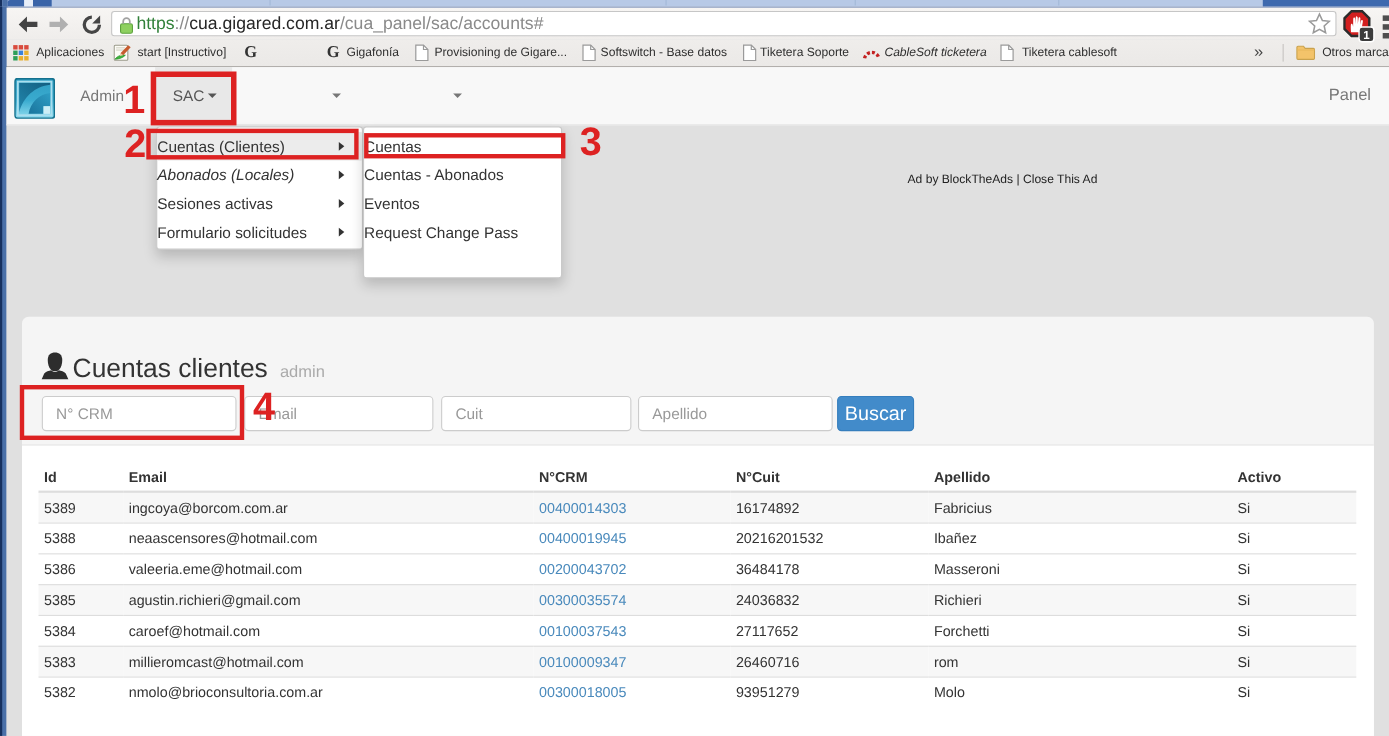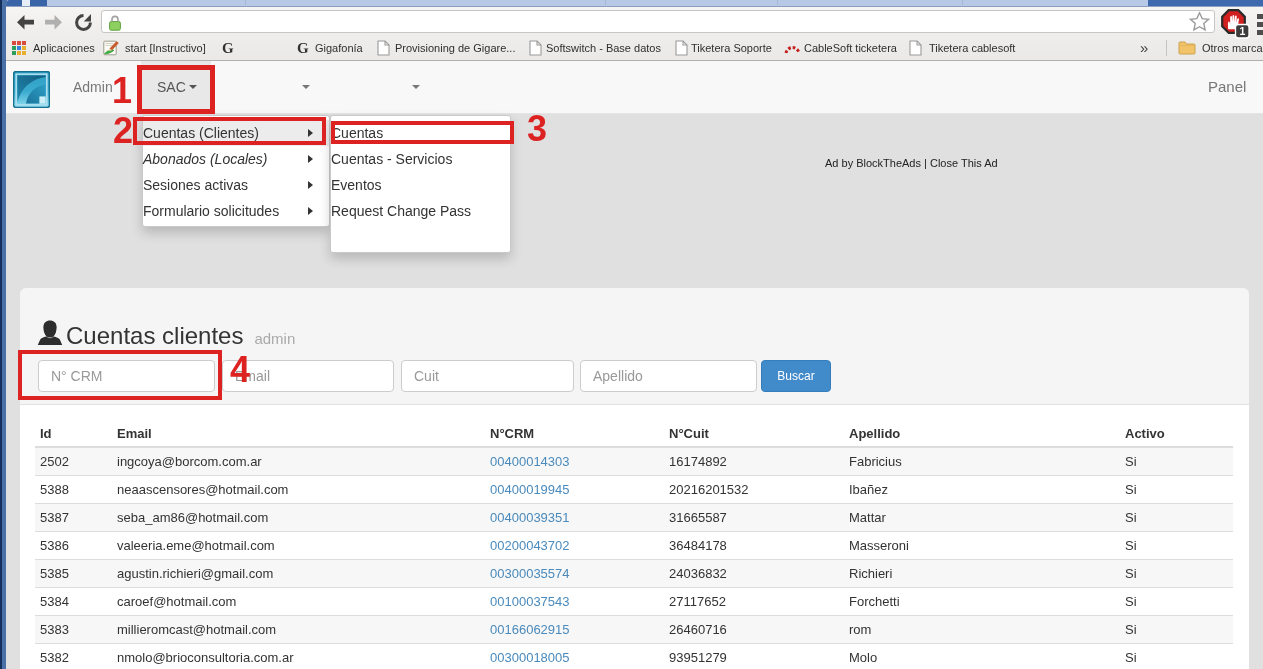--- a/index.html
+++ b/index.html
@@ -36,21 +36,21 @@
   .ddarrow { position:absolute; width:0; height:0; border-top:4.5px solid transparent;
              border-bottom:4.5px solid transparent; border-left:5.5px solid #333; top:8.5px; }
 
   #panel { left:14px; top:227px; width:1229px; height:381px; background:#f5f5f5;
            border-radius:6px 6px 0 0; }
   #whitesec { left:14px; top:343px; width:1229px; height:265px; background:#fff;
               border-top:1px solid #e2e2e2; }
   .inp { position:absolute; top:299px; height:32px; background:#fff; border:1px solid #ccc;
          border-radius:4px; font-size:14px; color:#999; line-height:30px; padding-left:12px; }
   #buscar { left:755px; top:299px; width:70px; height:32px; background:#428bca;
-            border:1px solid #357ebd; border-radius:4px; color:#fff; font-size:12px;
+            border:1px solid #357ebd; border-radius:4px; color:#fff; font-size:18px;
             text-align:center; line-height:30px; }
 
   table { border-collapse:collapse; table-layout:fixed; width:1198px; font-size:13px; color:#333; }
   th { text-align:left; font-weight:bold; height:42px; vertical-align:bottom;
        padding:0 0 5px 5px; border-bottom:2px solid #ddd; }
   td { height:28px; padding:0 0 0 5px; border-top:1px solid #ddd; vertical-align:middle; }
   tr.odd td { background:#f7f7f7; }
   a { color:#4a8abc; text-decoration:none; }
 
   .redbox { position:absolute; border:4px solid #dd2222; }
@@ -81,20 +81,21 @@
   </svg>
   <svg class="abs" style="left:74px;top:6px;" width="19" height="19" viewBox="0 0 19 19">
     <path d="M9.5 2.6 A6.9 6.9 0 1 0 16.4 9.5" fill="none" stroke="#454545" stroke-width="3"></path>
     <path d="M17 1 L17 8.4 L9.8 8.4 Z" fill="#454545"></path>
   </svg>
   <div id="omnibox" class="abs"></div>
   <svg class="abs" style="left:108px;top:8px;" width="14" height="16" viewBox="0 0 14 16">
     <rect x="1.6" y="6.6" width="10.8" height="8.6" rx="1.6" fill="#8ed060" stroke="#5da23e" stroke-width="1"></rect>
     <path d="M4 6.6 V4.4 a3 3 0 0 1 6 0 V6.6" fill="none" stroke="#a2a2a2" stroke-width="1.6"></path>
   </svg>
+  <div class="abs urltext"><span style="color:#318039;">https</span><span style="color:#8a8a8a;">://</span><span style="color:#262626;">cua.gigared.com.ar</span><span style="color:#8a8a8a;">/cua_panel/sac/accounts#</span></div>
   <svg class="abs" style="left:1189px;top:4px;" width="21" height="21" viewBox="0 0 21 21">
     <path d="M10.5 1.8 L13.2 7.6 L19.5 8.3 L14.8 12.6 L16.1 18.8 L10.5 15.7 L4.9 18.8 L6.2 12.6 L1.5 8.3 L7.8 7.6 Z" fill="none" stroke="#9a9a9a" stroke-width="1.4"></path>
   </svg>
   <svg class="abs" style="left:1221px;top:2px;z-index:10;" width="29" height="30" viewBox="0 0 29 30">
     <path d="M7.7 1.2 L17.3 1.2 L23.8 7.7 L23.8 17.3 L17.3 23.8 L7.7 23.8 L1.2 17.3 L1.2 7.7 Z" fill="#d21f1f" stroke="#2b2b2b" stroke-width="2.2"></path>
     <path transform="translate(-1.4,0.8)" d="M8.6 19.5 C8.3 15.5 8.2 12.3 8.9 11.9 C9.5 11.6 10.1 12.2 10.3 13.5 L10.5 14.6 L10.6 7.6 C10.6 6.6 11 6.1 11.5 6.1 C12 6.1 12.4 6.6 12.4 7.6 L12.5 12 L12.9 6.3 C13 5.4 13.4 5 13.9 5.1 C14.4 5.2 14.7 5.7 14.7 6.6 L14.8 12.1 L15.4 7 C15.5 6.1 15.9 5.7 16.4 5.8 C16.9 5.9 17.2 6.5 17.1 7.4 L16.9 12.6 L17.6 9.4 C17.8 8.5 18.3 8.2 18.8 8.4 C19.3 8.6 19.5 9.2 19.3 10.2 C18.8 13 18.2 17.2 17.9 19.5 Z" fill="#fff"></path>
     <rect x="14.5" y="15.5" width="13.5" height="13.5" rx="2.8" fill="#3c3c3c" stroke="#fff" stroke-width="1.3"></rect>
     <text x="21.3" y="26.3" font-size="10.5" font-weight="bold" fill="#fff" text-anchor="middle" font-family="Liberation Sans">1</text>
   </svg>
   <div class="abs" style="left:1257px;top:7px;width:6px;height:4.5px;background:#4e4e4e;z-index:10;"></div>
@@ -140,21 +141,21 @@
   </svg>
   <div class="bm" style="left:546px;">Softswitch - Base datos</div>
   <svg class="abs" style="left:675px;top:4px;" width="13" height="16" viewBox="0 0 13 16">
     <path d="M1 1 H8 L12 5 V15 H1 Z" fill="#fff" stroke="#9a9a9a" stroke-width="1.1"></path>
     <path d="M8 1 V5 H12" fill="none" stroke="#9a9a9a" stroke-width="1.1"></path>
   </svg>
   <div class="bm" style="left:691px;">Tiketera Soporte</div>
   <svg class="abs" style="left:784px;top:4px;" width="17" height="16" viewBox="0 0 17 16">
     <path d="M2 13 A6.6 6.6 0 0 1 15 13" fill="none" stroke="#c32222" stroke-width="3" stroke-dasharray="2.7 1.9"></path>
   </svg>
-  <div class="bm" style="left:804px;">CableSoft ticketera</div>
+  <div class="bm" style="left:804px;font-style:italic;">CableSoft ticketera</div>
   <svg class="abs" style="left:909px;top:4px;" width="13" height="16" viewBox="0 0 13 16">
     <path d="M1 1 H8 L12 5 V15 H1 Z" fill="#fff" stroke="#9a9a9a" stroke-width="1.1"></path>
     <path d="M8 1 V5 H12" fill="none" stroke="#9a9a9a" stroke-width="1.1"></path>
   </svg>
   <div class="bm" style="left:929px;">Tiketera cablesoft</div>
   <div class="bm" style="left:1140px;font-size:15px;color:#444;">»</div>
   <div class="abs" style="left:1166px;top:4px;width:1px;height:16px;background:#c6c4c1;"></div>
   <svg class="abs" style="left:1178px;top:5px;" width="18" height="14" viewBox="0 0 18 14">
     <path d="M1 2 a1 1 0 0 1 1-1 h5 l1.5 2 H16 a1 1 0 0 1 1 1 v8 a1 1 0 0 1 -1 1 H2 a1 1 0 0 1 -1-1 Z" fill="#f3c36a" stroke="#caa24e" stroke-width="1"></path>
     <path d="M1 4.5 H17" stroke="#e8b75b" stroke-width="1"></path>
@@ -201,21 +202,21 @@
 
   <div class="dd" style="left:136px;top:54px;width:188px;height:112px;">
     <div class="dditem" style="top:4px;background:#ececec;">Cuentas (Clientes)<span class="ddarrow" style="right:16px;"></span></div>
     <div class="dditem" style="top:30px;font-style:italic;">Abonados (Locales)<span class="ddarrow" style="right:16px;"></span></div>
     <div class="dditem" style="top:56px;">Sesiones activas<span class="ddarrow" style="right:16px;"></span></div>
     <div class="dditem" style="top:82px;">Formulario solicitudes<span class="ddarrow" style="right:16px;"></span></div>
   </div>
 
   <div class="dd" style="left:324px;top:54px;width:181px;height:138px;">
     <div class="dditem" style="top:4px;">Cuentas</div>
-    <div class="dditem" style="top:30px;">Cuentas - Servicios</div>
+    <div class="dditem" style="top:30px;">Cuentas - Abonados</div>
     <div class="dditem" style="top:56px;">Eventos</div>
     <div class="dditem" style="top:82px;">Request Change Pass</div>
   </div>
 
   <div id="panel" class="abs"></div>
   <div id="whitesec" class="abs"></div>
 
   <svg class="abs" style="left:31px;top:259px;" width="26" height="25" viewBox="0 0 26 25">
     <path d="M13 0.5 C16.8 0.5 19.6 2.6 19.6 7.3 C19.6 10.8 18.6 14.1 16.9 15.9 C15.8 17 14.5 17.6 13 17.6 C11.5 17.6 10.2 17 9.1 15.9 C7.4 14.1 6.4 10.8 6.4 7.3 C6.4 2.6 9.2 0.5 13 0.5 Z" fill="#2d2d2d"></path>
     <path d="M0.8 25 L3.2 19.6 C4.6 17.8 7.5 16.9 9.6 16.6 C10.6 17.6 11.7 18.2 13 18.2 C14.3 18.2 15.4 17.6 16.4 16.6 C18.5 16.9 21.4 17.8 22.8 19.6 L25.2 25 Z" fill="#2d2d2d"></path>
@@ -243,43 +244,35 @@
             <th>Id</th>
             <th>Email</th>
             <th>N°CRM</th>
             <th>N°Cuit</th>
             <th>Apellido</th>
             <th>Activo</th>
           </tr>
         </thead>
       <tbody>
         <tr class="odd">
-            <td>2502</td>
+            <td>5389</td>
             <td>ingcoya@borcom.com.ar</td>
             <td><a>00400014303</a></td>
             <td>16174892</td>
             <td>Fabricius</td>
             <td>Si</td>
           </tr>
         <tr>
             <td>5388</td>
             <td>neaascensores@hotmail.com</td>
             <td><a>00400019945</a></td>
             <td>20216201532</td>
             <td>Ibañez</td>
             <td>Si</td>
           </tr>
-        <tr class="odd">
-            <td>5387</td>
-            <td>seba_am86@hotmail.com</td>
-            <td><a>00400039351</a></td>
-            <td>31665587</td>
-            <td>Mattar</td>
-            <td>Si</td>
-          </tr>
         <tr>
             <td>5386</td>
             <td>valeeria.eme@hotmail.com</td>
             <td><a>00200043702</a></td>
             <td>36484178</td>
             <td>Masseroni</td>
             <td>Si</td>
           </tr>
         <tr class="odd">
             <td>5385</td>
@@ -293,21 +286,21 @@
             <td>5384</td>
             <td>caroef@hotmail.com</td>
             <td><a>00100037543</a></td>
             <td>27117652</td>
             <td>Forchetti</td>
             <td>Si</td>
           </tr>
         <tr class="odd">
             <td>5383</td>
             <td>millieromcast@hotmail.com</td>
-            <td><a>00166062915</a></td>
+            <td><a>00100009347</a></td>
             <td>26460716</td>
             <td>rom</td>
             <td>Si</td>
           </tr>
         <tr>
             <td>5382</td>
             <td>nmolo@brioconsultoria.com.ar</td>
             <td><a>00300018005</a></td>
             <td>93951279</td>
             <td>Molo</td>

